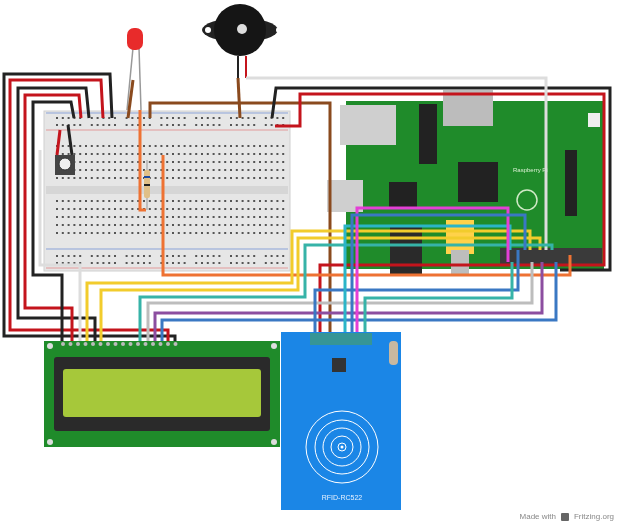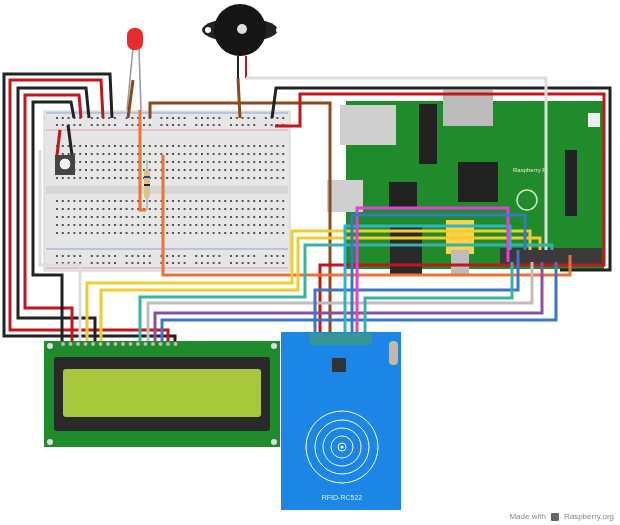--- a/index.html
+++ b/index.html
@@ -680,14 +680,14 @@
       <circle cx="342" cy="447" r="4"></circle>
     </g>
     <circle cx="342" cy="447" r="1.5" fill="#ffffff"></circle>
     <text x="342" y="500" text-anchor="middle" class="lbl" font-size="7" fill="#e6f1ff">RFID-RC522</text>
   </g>
 </svg>
 
 <div class="footer">
   <span>Made with</span>
   <span class="logo"></span>
-  <span>Raspberry.org</span>
+  <span>Fritzing.org</span>
 </div>
 
 </body></html>

